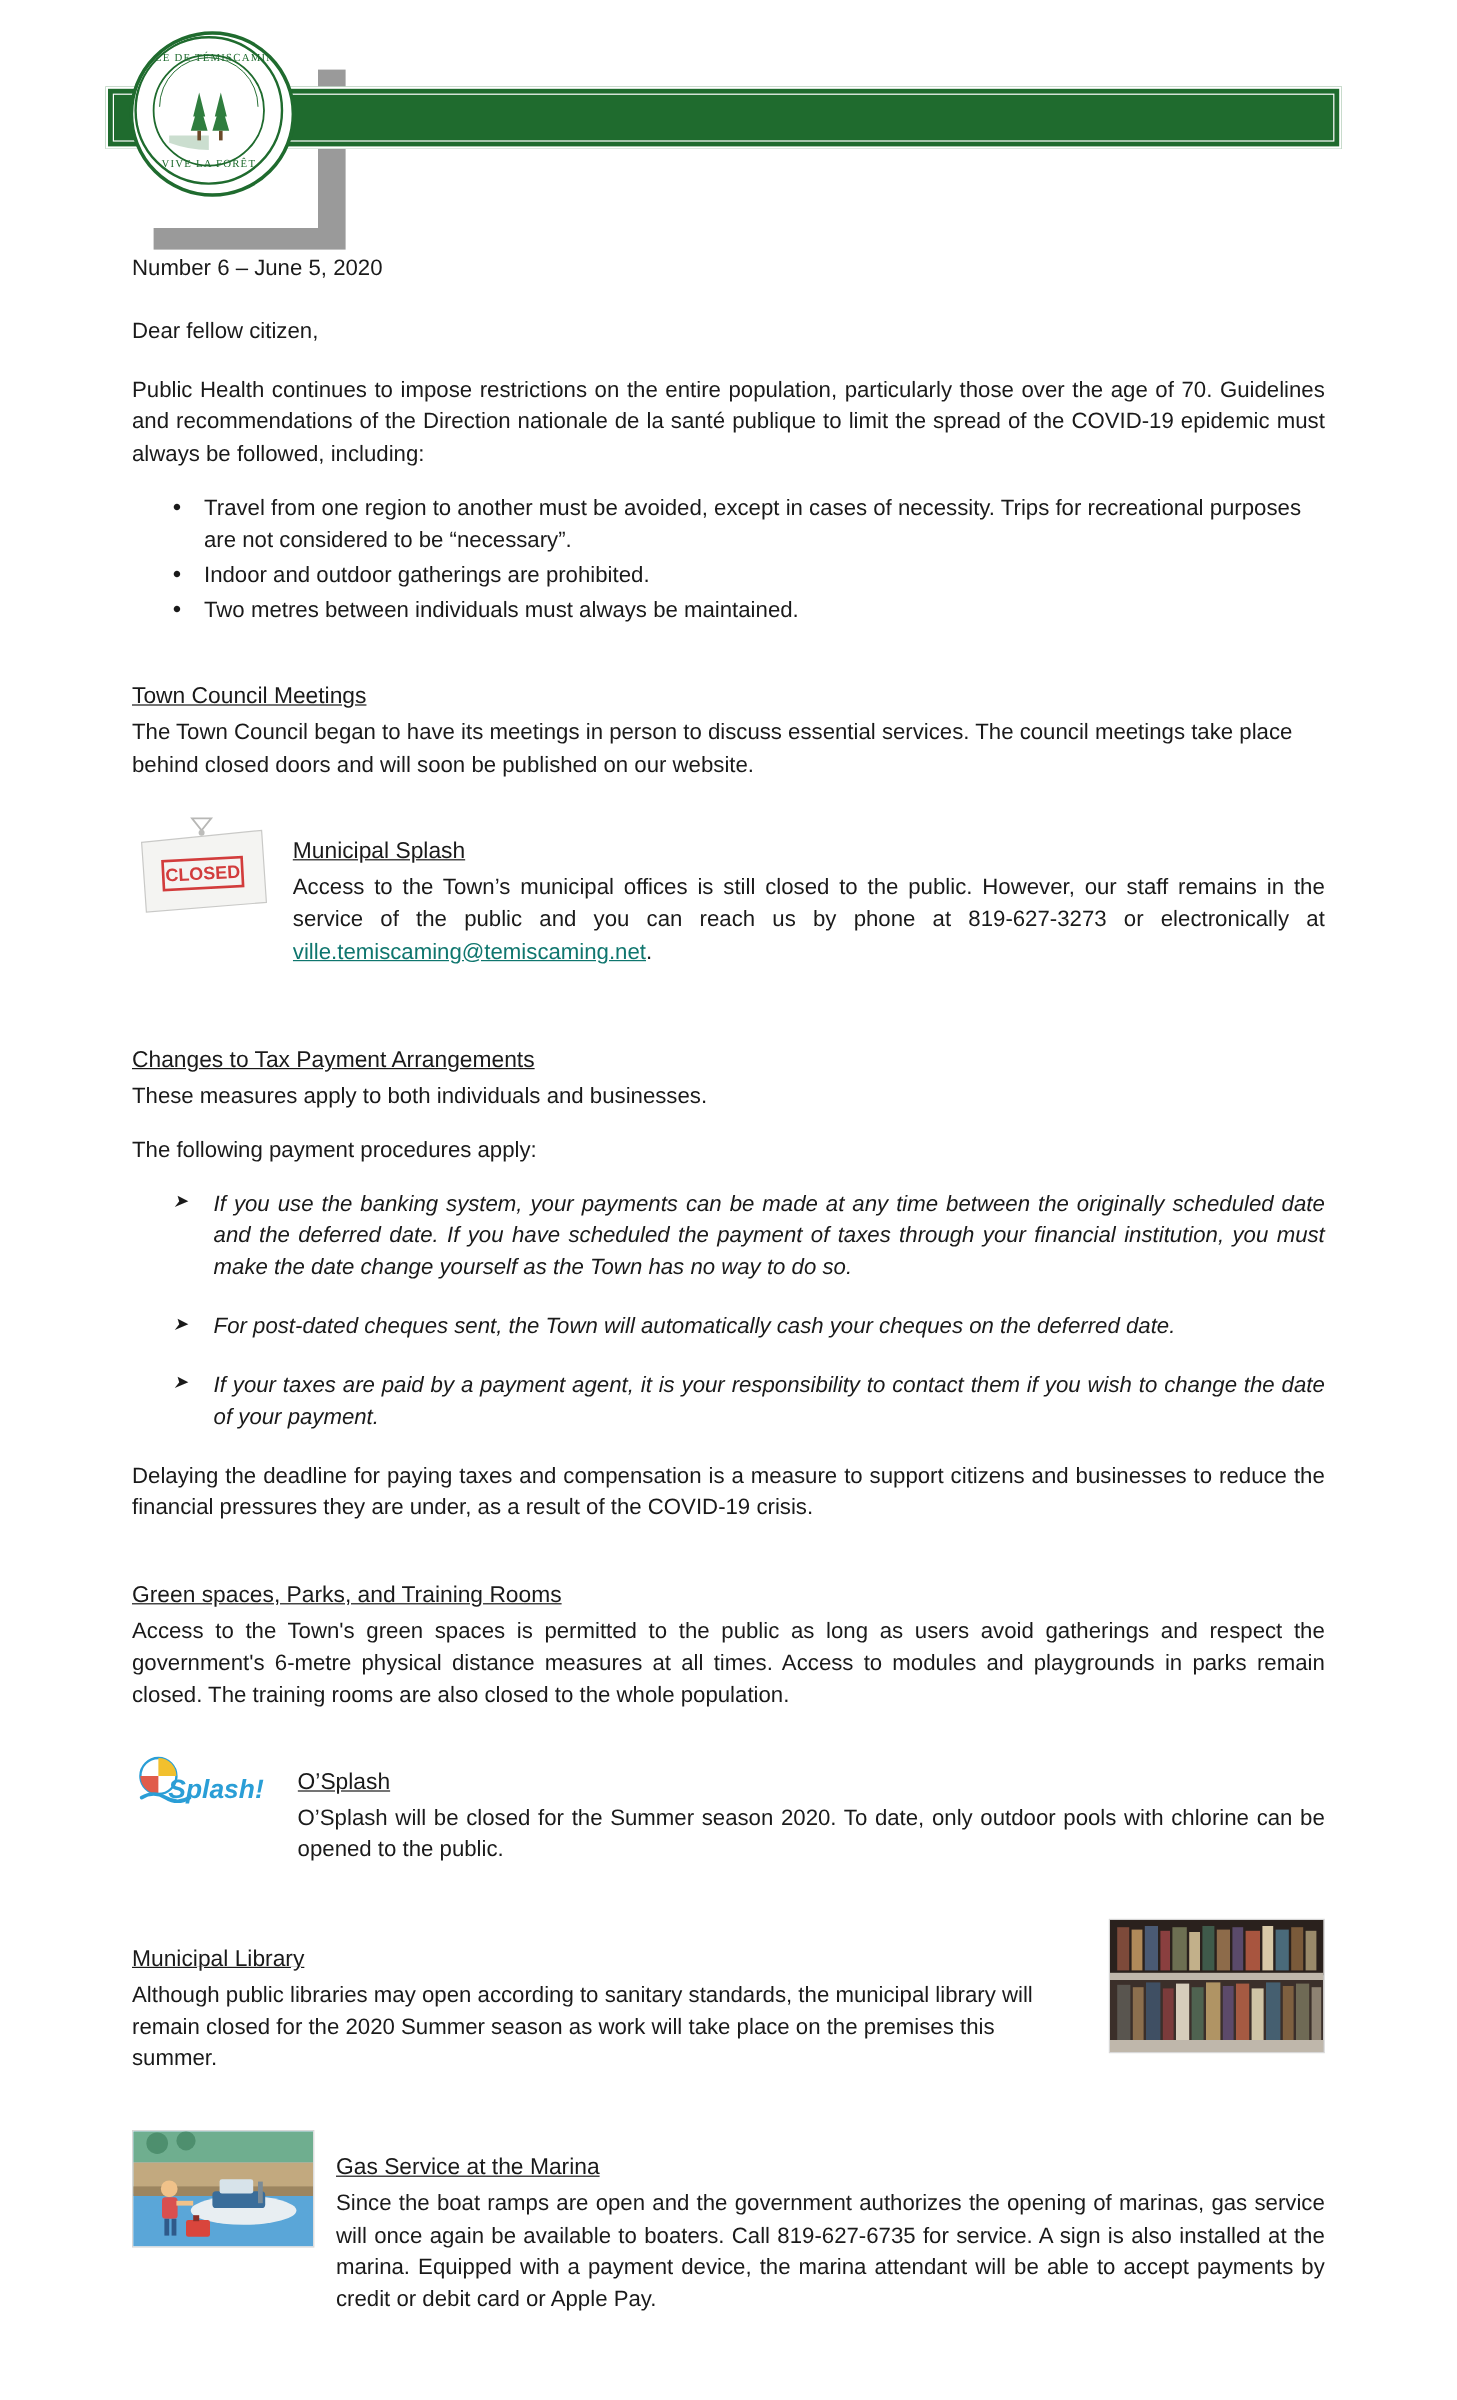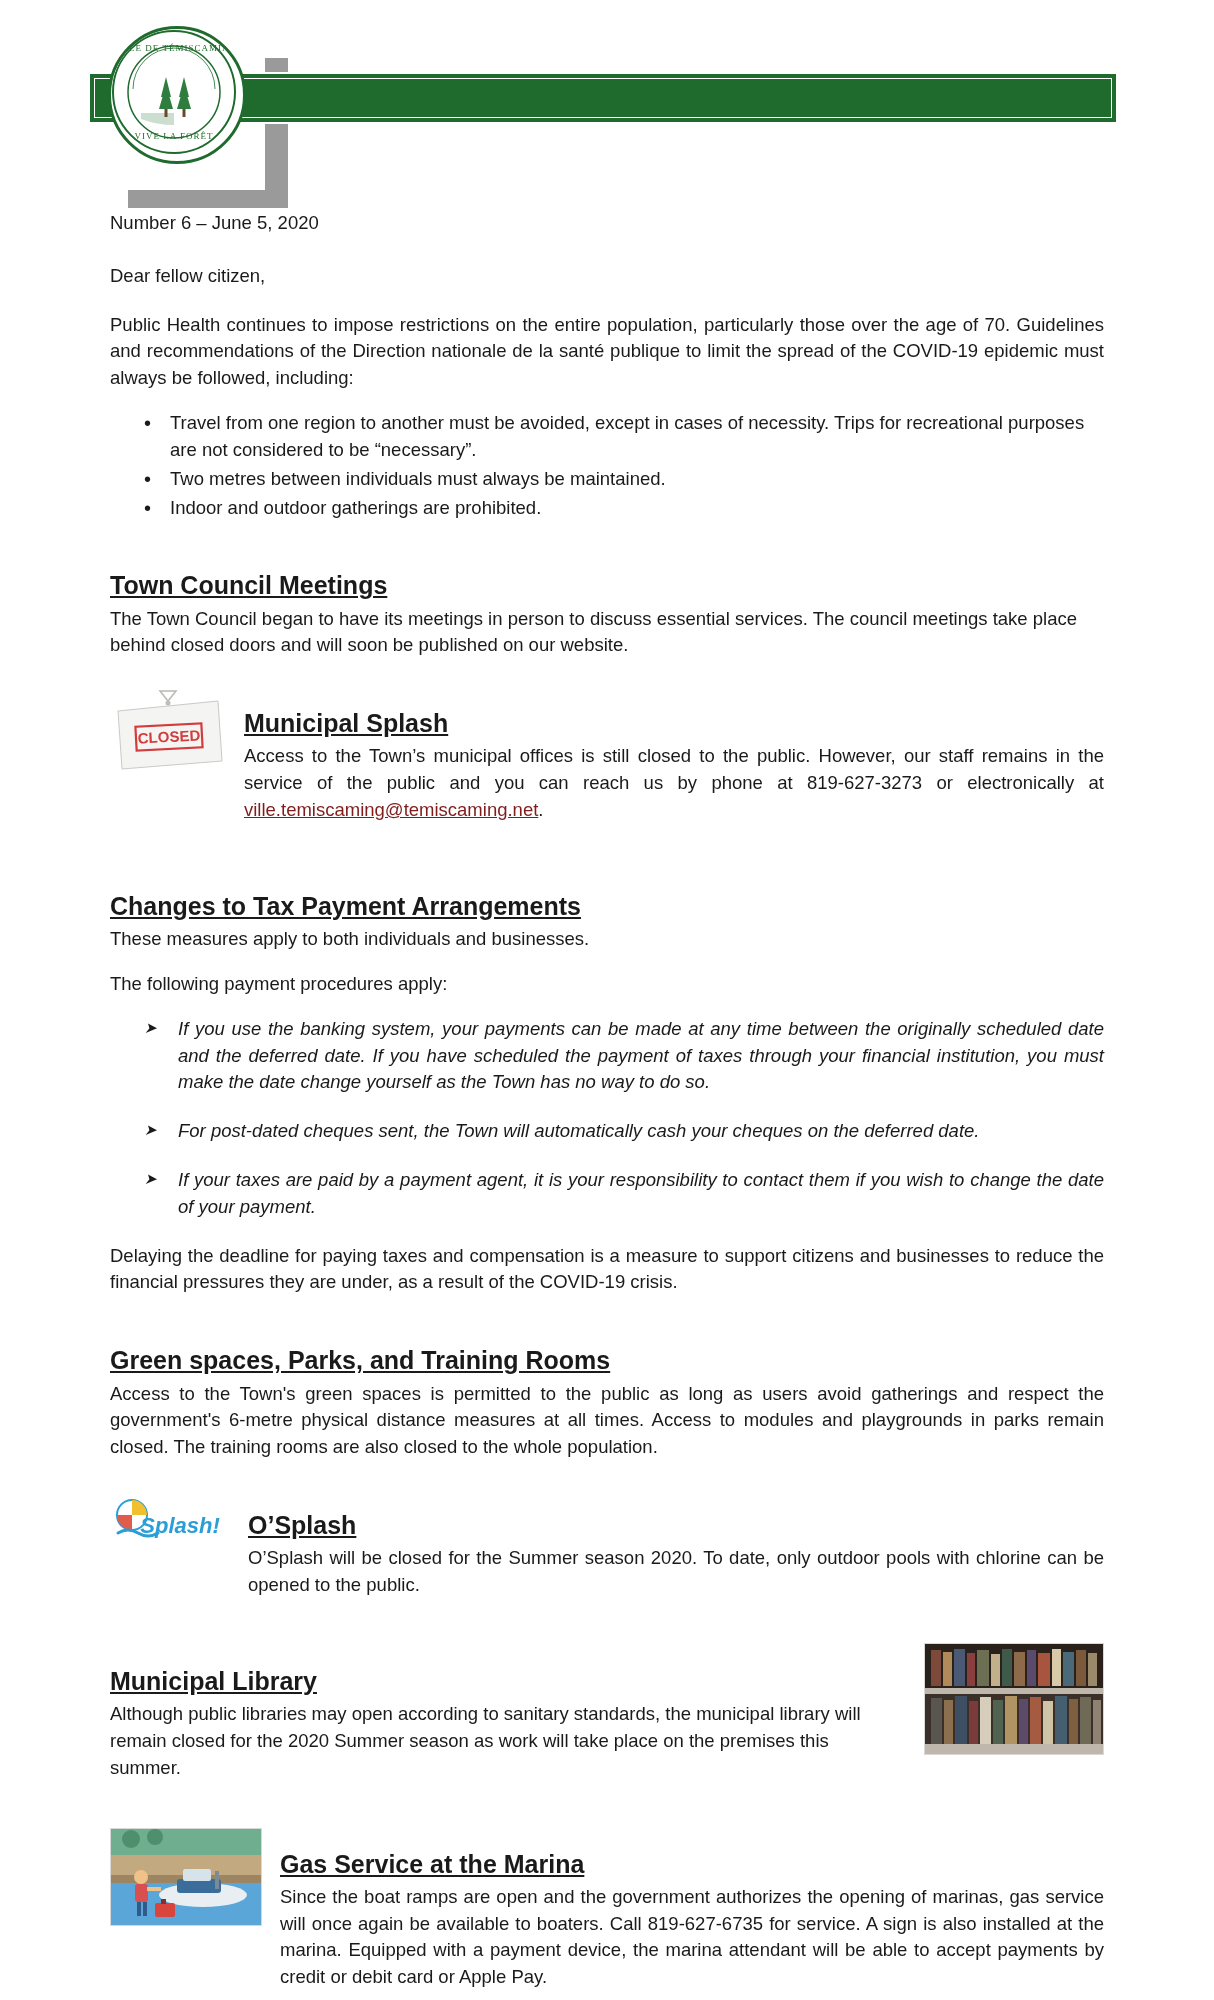--- a/index.html
+++ b/index.html
@@ -133,31 +133,31 @@
   }
   ul.arrows li:before {
     content: "\27A4";
     position: absolute;
     left: 0;
     top: 1px;
     font-size: 15px;
   }
 
   h2.section {
-    font-size: 25px;
-    font-weight: bold;
+    font-size: 19px;
+    font-weight: normal;
     text-decoration: underline;
     margin: 24px 0 2px 0;
     display: inline-block;
   }
   .section-wrap { margin-top: 22px; }
   .section-wrap:first-child { margin-top: 0; }
 
   a.link {
-    color: #7f1d1d;
+    color: #0f766e;
     text-decoration: underline;
   }
 
   
   .closed-sign {
     float: left;
     width: 118px;
     height: 86px;
     margin: 8px 16px 6px 0;
     position: relative;
@@ -220,22 +220,22 @@
   <div class="doc">
 
     <div class="issue-line">Number 6 – June 5, 2020</div>
 
     <p class="greeting">Dear fellow citizen,</p>
 
     <p class="just">Public Health continues to impose restrictions on the entire population, particularly those over the age of 70.  Guidelines and recommendations of the Direction nationale de la santé publique to limit the spread of the COVID-19 epidemic must always be followed, including:</p>
 
     <ul class="bullets">
       <li>Travel from one region to another must be avoided, except in cases of necessity. Trips for recreational purposes are not considered to be “necessary”.</li>
+      <li>Indoor and outdoor gatherings are prohibited.</li>
       <li>Two metres between individuals must always be maintained.</li>
-      <li>Indoor and outdoor gatherings are prohibited.</li>
     </ul>
 
     <div class="section-wrap">
       <h2 class="section">Town Council Meetings</h2>
       <p>The Town Council began to have its meetings in person to discuss essential services. The council meetings take place behind closed doors and will soon be published on our website.</p>
     </div>
 
     <div class="section-wrap clearfix">
       <h2 class="section">Municipal Splash</h2>
       <div class="closed-sign">

